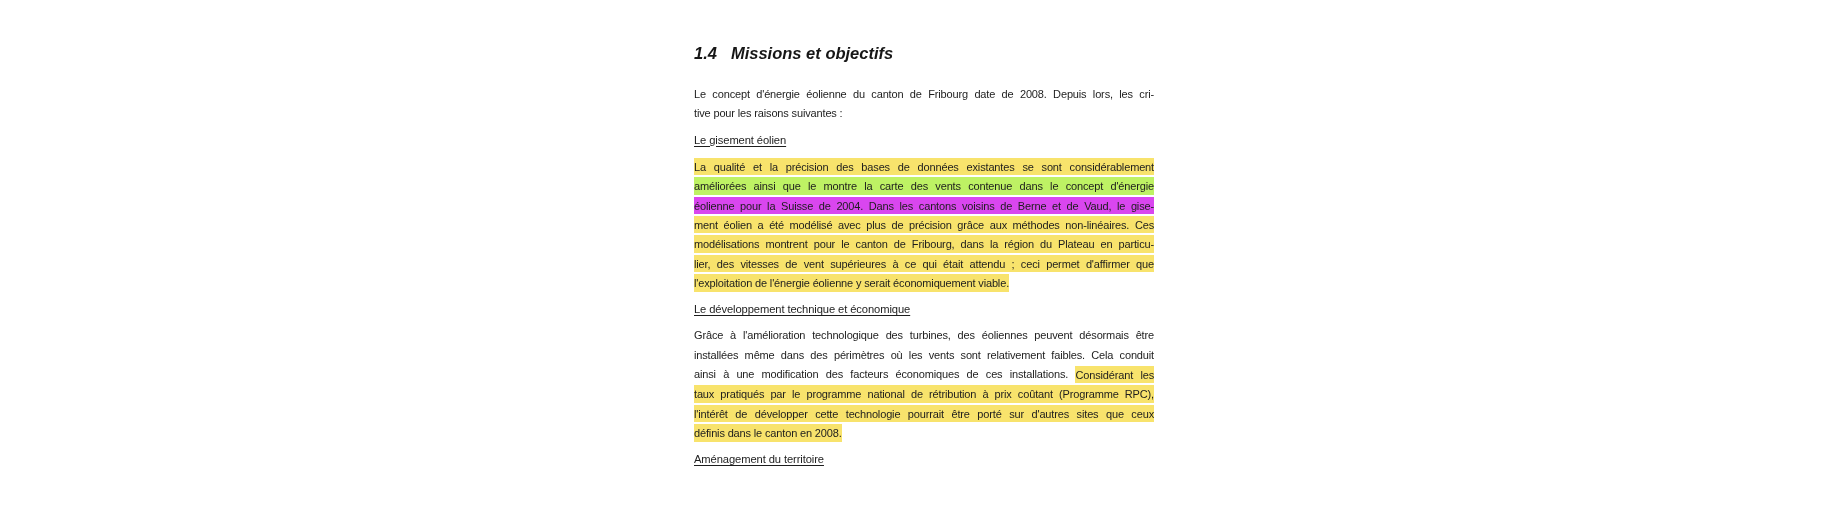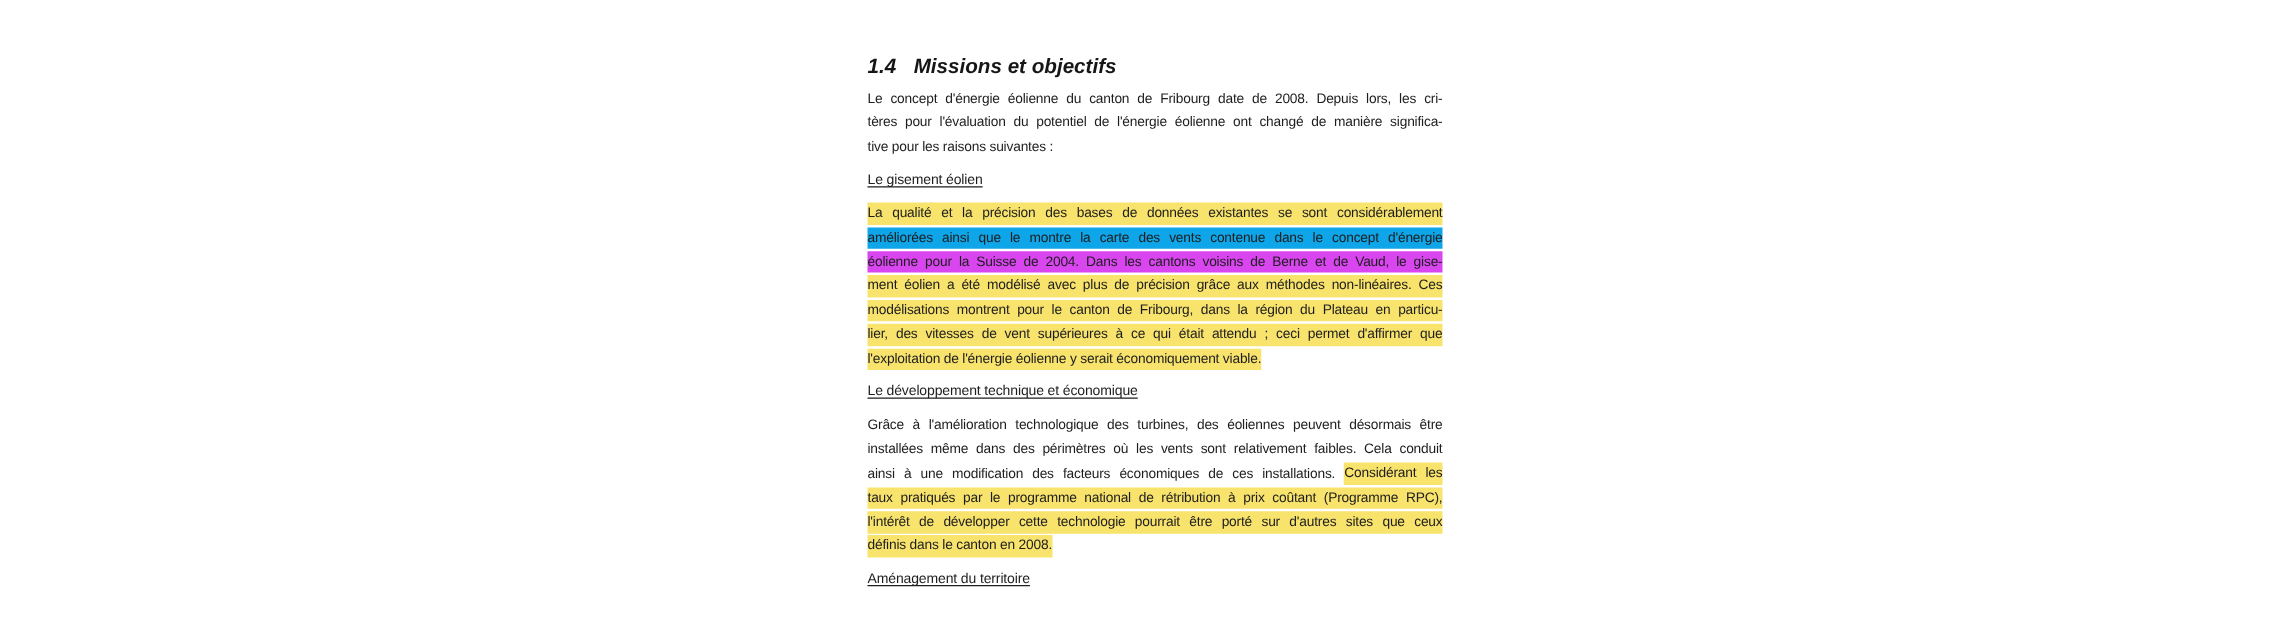--- a/index.html
+++ b/index.html
@@ -19,21 +19,21 @@
     left: 694px;
     top: 42px;
     width: 460px;
     color: #1d1d1d;
   }
   .section-heading {
     font-size: 16.5px;
     font-weight: bold;
     font-style: italic;
     line-height: 22px;
-    margin-bottom: 6px;
+    margin-bottom: 21px;
     display: flex;
     color: #161616;
   }
   .section-heading .num { margin-right: 14px; }
   .block { margin-bottom: 7px; }
   .paragraph {
     font-size: 11px;
     letter-spacing: -0.15px;
   }
   .line {
@@ -64,27 +64,26 @@
 
 <div class="page">
   <div class="text-column">
     <div class="section-heading">
       <span class="num">1.4</span>
       <span class="ttl">Missions et objectifs</span>
     </div>
     <div id="blocks">
         <div class="block paragraph">
           <div class="line"><span>Le concept d'énergie éolienne du canton de Fribourg date de 2008. Depuis lors, les cri-</span></div>
-          <div class="line"><span>tères pour l'évaluation du potentiel de l'énergie éolienne ont changé de manière significa-</span></div>
           <div class="line last"><span>tive pour les raisons suivantes :</span></div>
         </div>
         <div class="block subheading">Le gisement éolien</div>
         <div class="block paragraph">
           <div class="line"><span class="hl" style="background: rgb(248, 227, 108);">La qualité et la précision des bases de données existantes se sont considérablement</span></div>
-          <div class="line"><span class="hl" style="background: #0ea5e9;">améliorées ainsi que le montre la carte des vents contenue dans le concept d'énergie</span></div>
+          <div class="line"><span class="hl" style="background: #bef264;">améliorées ainsi que le montre la carte des vents contenue dans le concept d'énergie</span></div>
           <div class="line"><span class="hl" style="background: #d946ef;">éolienne pour la Suisse de 2004. Dans les cantons voisins de Berne et de Vaud, le gise-</span></div>
           <div class="line"><span class="hl" style="background: rgb(248, 227, 108);">ment éolien a été modélisé avec plus de précision grâce aux méthodes non-linéaires. Ces</span></div>
           <div class="line"><span class="hl" style="background: rgb(248, 227, 108); margin-top: 12px;">modélisations montrent pour le canton de Fribourg, dans la région du Plateau en particu-</span></div>
           <div class="line"><span class="hl" style="background: rgb(248, 227, 108);">lier, des vitesses de vent supérieures à ce qui était attendu ; ceci permet d'affirmer que</span></div>
           <div class="line last"><span class="hl" style="background: rgb(248, 227, 108);">l'exploitation de l'énergie éolienne y serait économiquement viable.</span></div>
         </div>
         <div class="block subheading">Le développement technique et économique</div>
         <div class="block paragraph">
           <div class="line"><span>Grâce à l'amélioration technologique des turbines, des éoliennes peuvent désormais être</span></div>
           <div class="line"><span>installées même dans des périmètres où les vents sont relativement faibles. Cela conduit</span></div>

